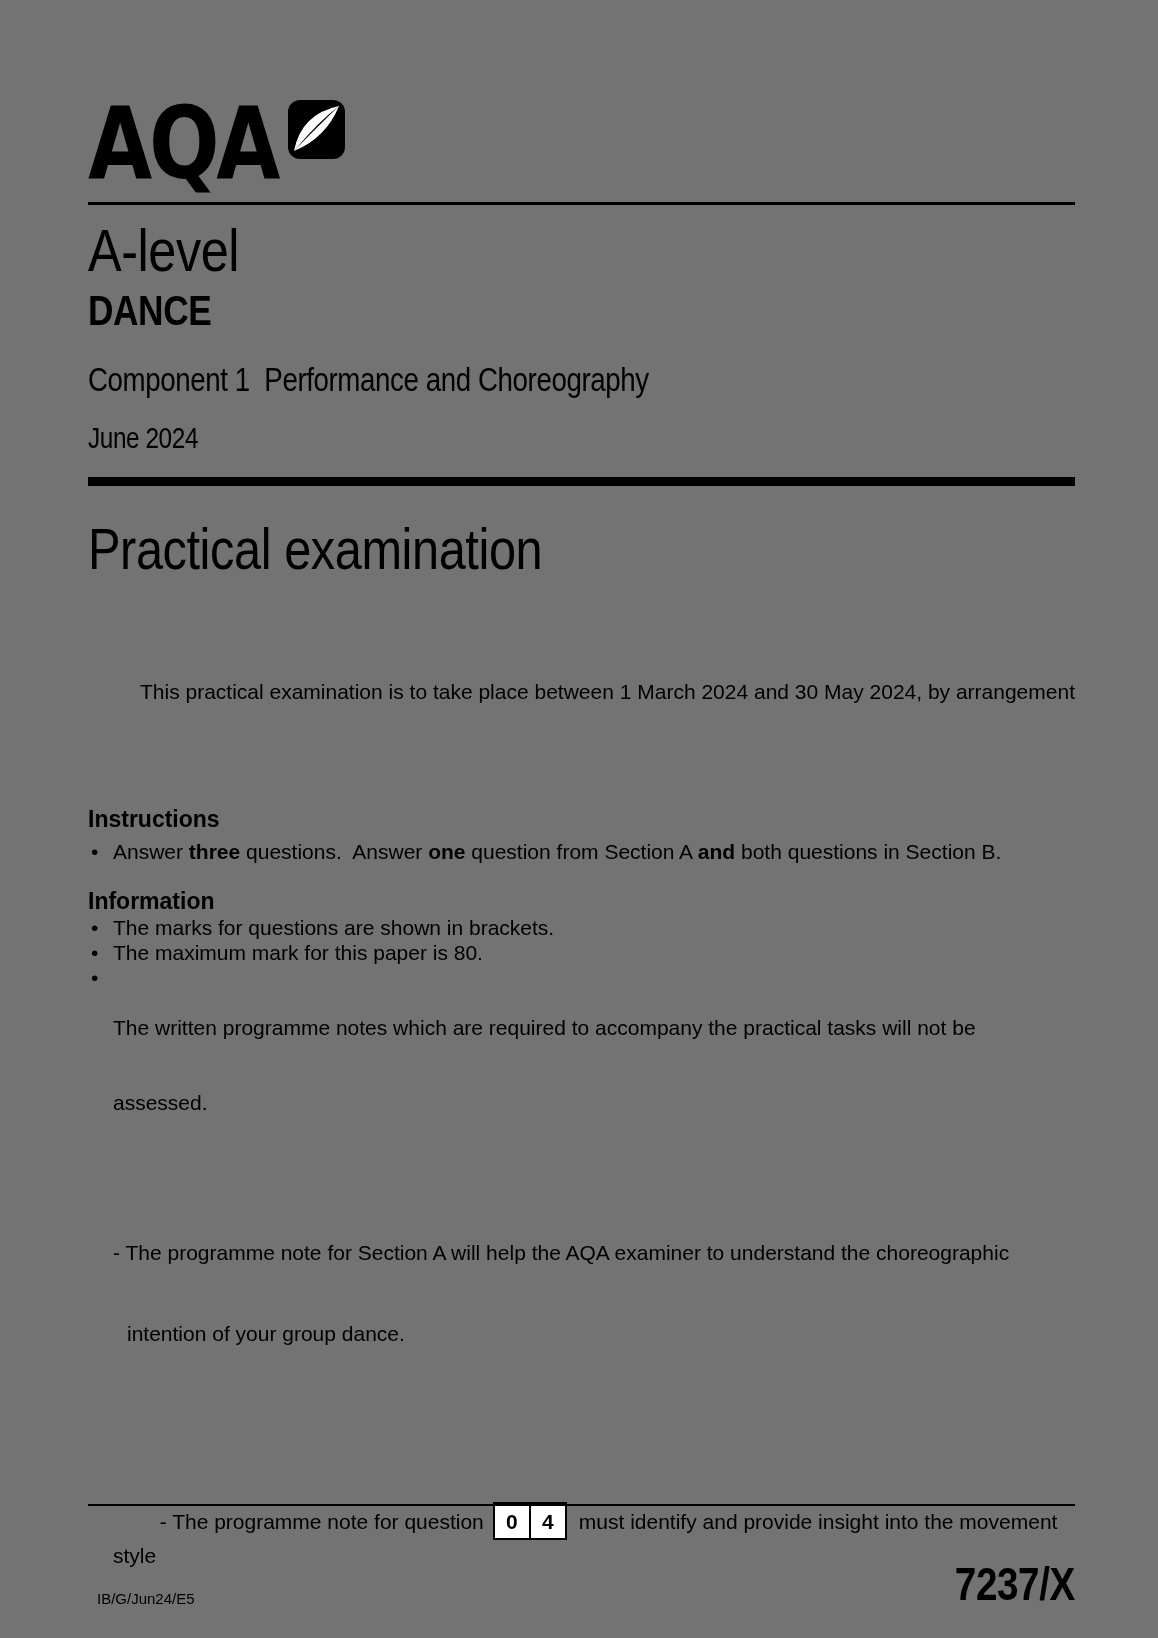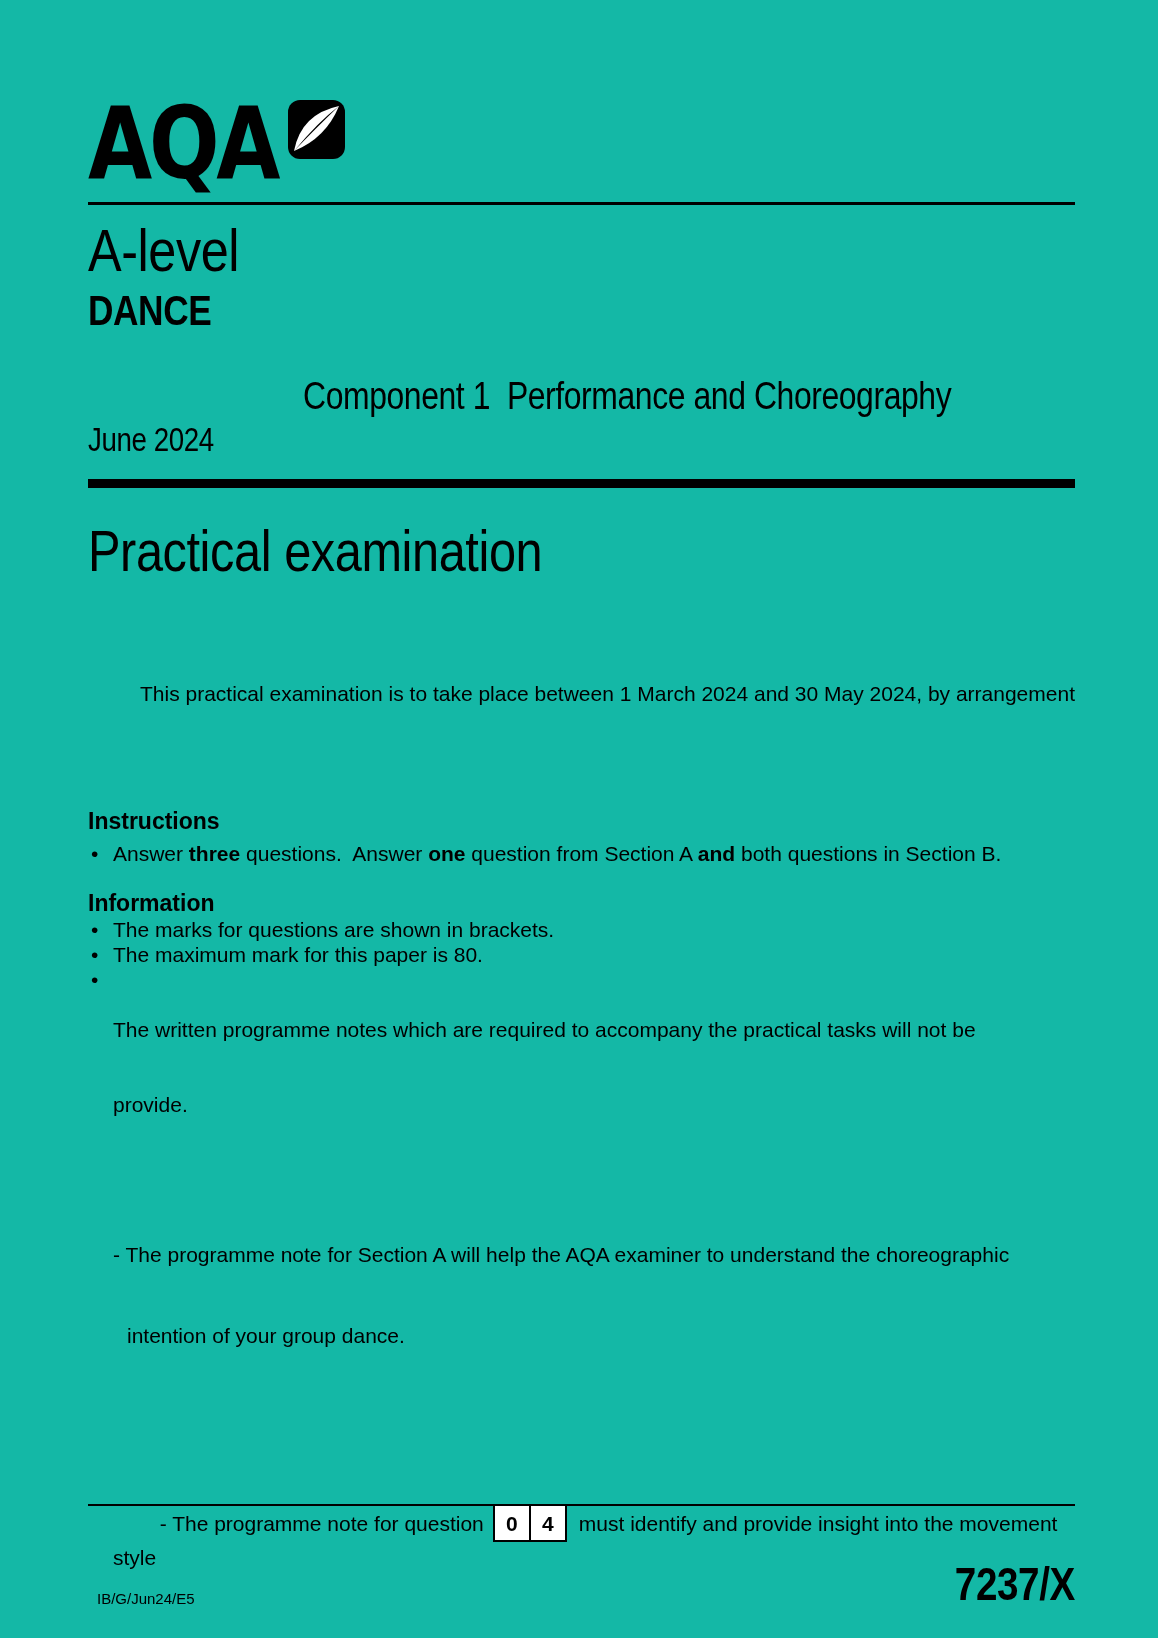--- a/index.html
+++ b/index.html
@@ -1,40 +1,40 @@
 <!DOCTYPE html>
 <html><head>
 <meta charset="utf-8">
 <style>
   html,body{margin:0;padding:0;background:#fff;}
   .page{
     position:relative;
     width:1158px;height:1638px;
-    background:#14b8a6;
+    background:#737373;
     color:#000;
     font-family:"Liberation Sans","DejaVu Sans",sans-serif;
     overflow:hidden;
   }
   .content{position:absolute;left:88px;top:0;width:987px;}
 
   
   .logo-area{position:relative;margin-top:100px;height:88px;}
   .aqa-text{
     font-family:"DejaVu Sans","Liberation Sans",sans-serif;
     font-size:100px;font-weight:700;line-height:88px;letter-spacing:-4px;
     display:inline-block;transform:scaleX(0.83);transform-origin:0 0;
   }
   .leaf{position:absolute;left:200px;top:0;}
   .thin-rule{border:0;border-top:3px solid #000;margin:14px 0 0 0;}
   .narrow{display:inline-block;transform:scaleX(0.84);transform-origin:0 0;white-space:pre;letter-spacing:-0.5px;}
   .narrow-r{display:inline-block;transform:scaleX(0.84);transform-origin:100% 0;white-space:pre;letter-spacing:-0.5px;}
   .qualification{margin-top:16px;font-size:60px;line-height:60px;font-weight:400;text-decoration:underline;}
   .subject{font-size:42px;line-height:60px;font-weight:700;}
-  .component{margin-top:38px;font-size:38px;line-height:34px;text-align:right;}
-  .exam-date{margin-top:10px;font-size:33px;line-height:34px;}
+  .component{margin-top:22px;font-size:33px;line-height:34px;}
+  .exam-date{margin-top:24px;font-size:29px;line-height:34px;}
   .thick-rule{margin-top:22px;height:9px;background:#000;}
 
   
   .paper-title{margin-top:32px;font-size:58px;line-height:62px;font-weight:400;}
   .body-text{font-size:21px;line-height:27px;white-space:pre-wrap;text-align:right;}
   .intro{margin-top:44px;}
   .section-heading{font-size:23px;line-height:24px;font-weight:700;}
   .h-instructions{margin-top:48px;}
   .h-information{margin-top:24px;}
   .bullet{position:relative;padding-left:25px;font-size:21px;line-height:25px;white-space:pre-wrap;}
@@ -88,21 +88,21 @@
     </div>
 
     <div class="section-heading h-instructions">Instructions</div>
     <div class="bullet first"><span>Answer </span><span style="font-weight: 700;">three</span><span> questions.  Answer </span><span style="font-weight: 700; margin-top: 47px;">one</span><span> question from Section A </span><span style="font-weight: 700;">and</span><span> both questions in Section B.</span></div>
 
     <div class="section-heading h-information">Information</div>
     <div class="bullet b1">The marks for questions are shown in brackets.</div>
     <div class="bullet">The maximum mark for this paper is 80.</div>
     <div class="bullet">
       <div>The written programme notes which are required to accompany the practical tasks will not be</div>
-      <div>provide.</div>
+      <div>assessed.</div>
     </div>
 
     <div class="dash-item d1">
       <div>- The programme note for Section A will help the AQA examiner to understand the choreographic</div>
       <div class="wrap2">intention of your group dance.</div>
     </div>
 
     <div class="dash-item d2">
       <div>
         <span>- The programme note for question</span><span class="qbox"><span class="qcell">0</span><span class="qcell">4</span></span><span>must identify and provide insight into the movement style</span>

